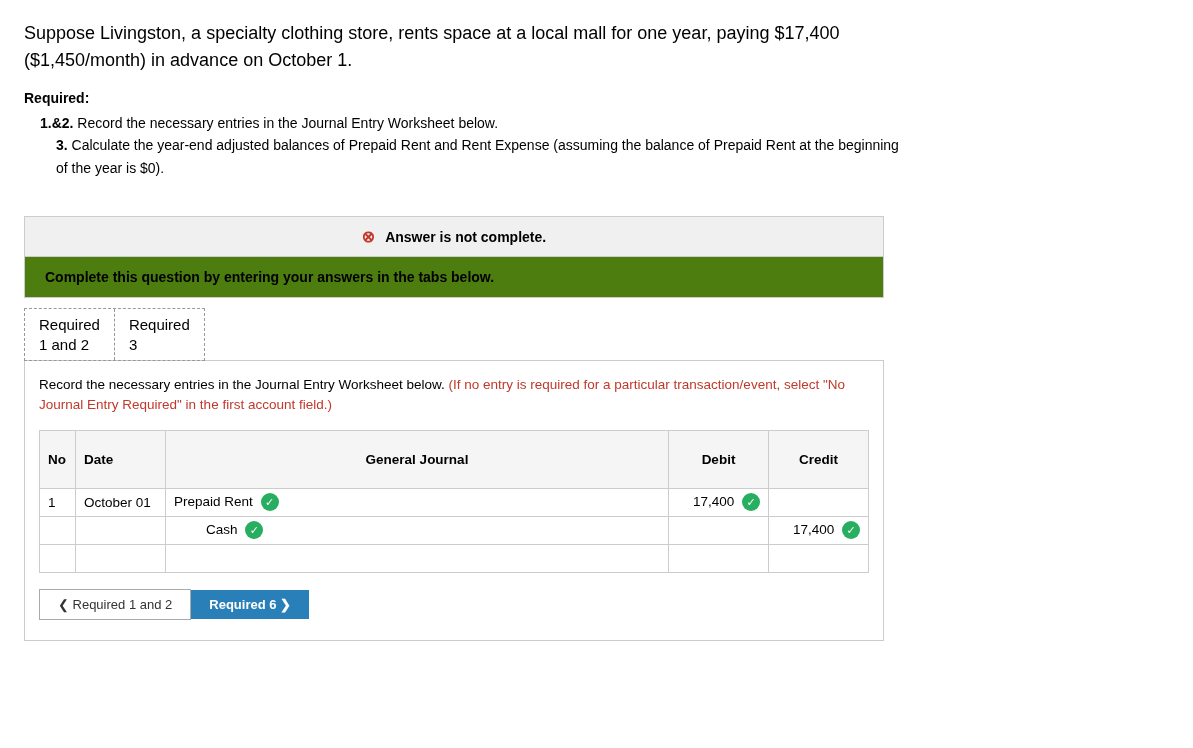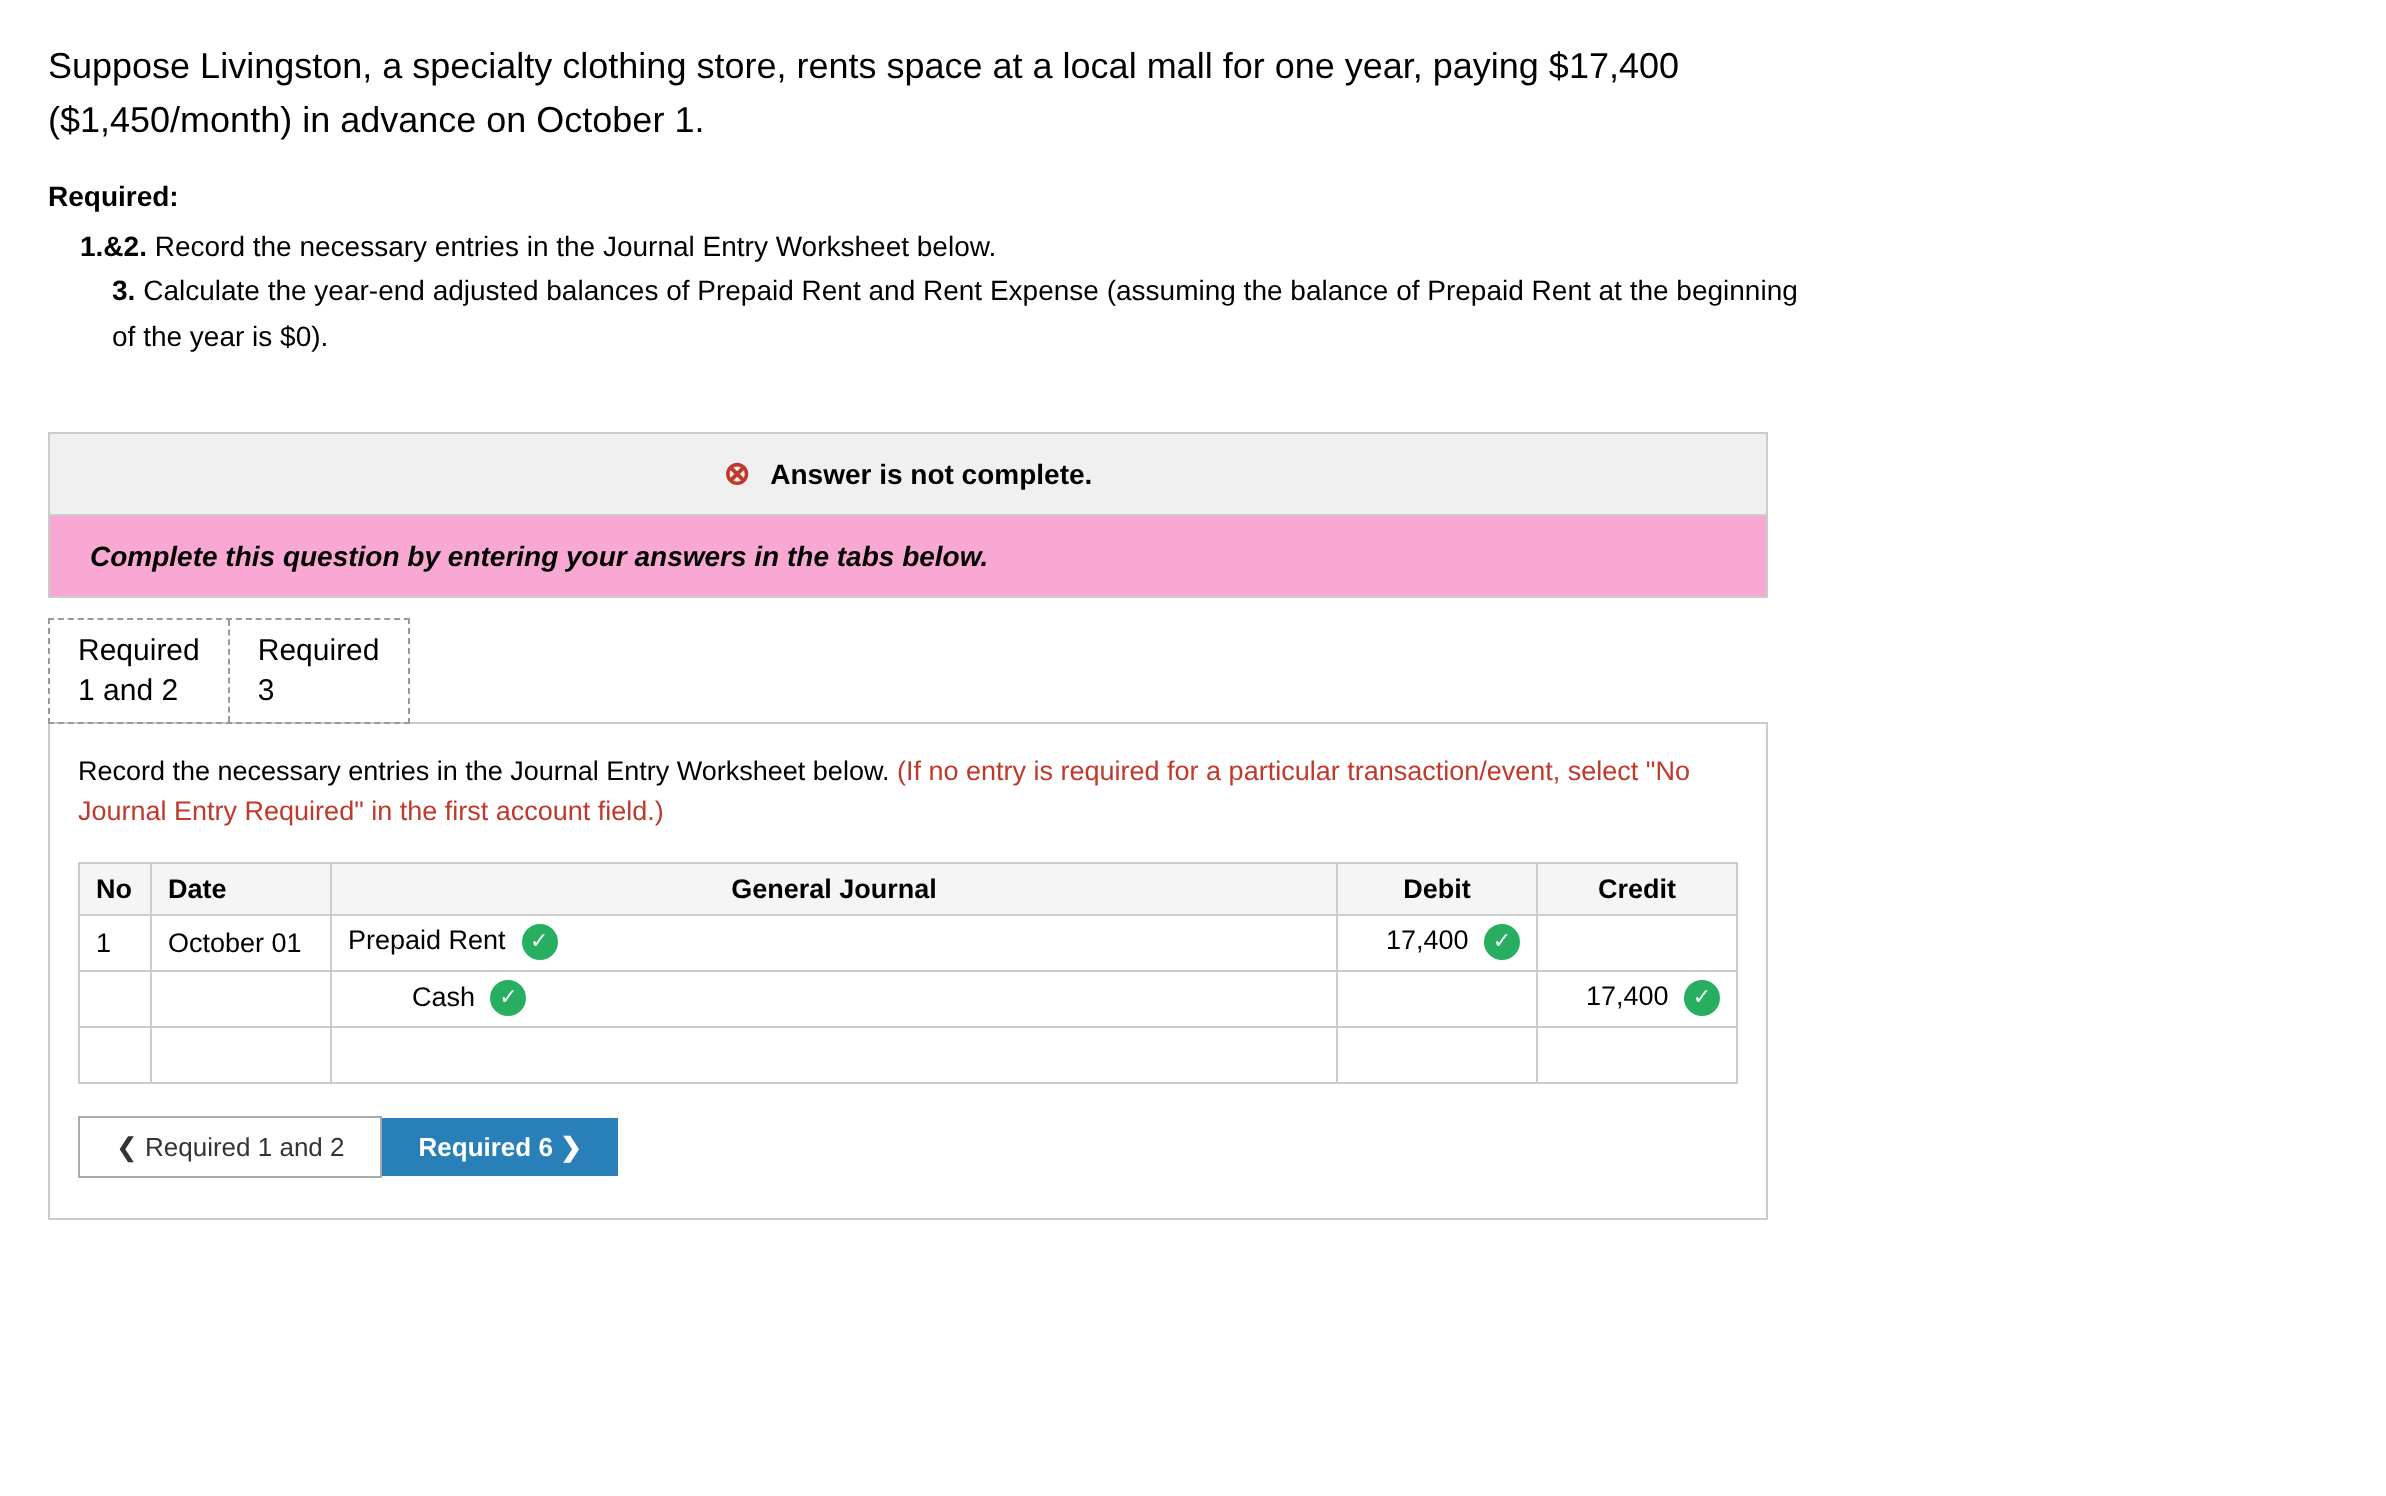--- a/index.html
+++ b/index.html
@@ -49,27 +49,26 @@
       color: #c0392b;
       font-size: 16px;
       margin-right: 6px;
     }
     .answer-banner span {
       font-weight: bold;
       font-size: 14px;
     }
 
     .complete-banner {
-      background: #f9a8d4;
+      background: #4d7c0f;
       border: 1px solid #ccc;
       border-top: none;
       padding: 12px 20px;
       max-width: 860px;
       margin-bottom: 10px;
-      font-style: italic;
     }
     .complete-banner p {
       font-weight: bold;
       font-size: 14px;
     }
 
     .tabs-container {
       max-width: 860px;
       border: 1px dashed #999;
       display: inline-flex;
@@ -122,21 +121,21 @@
     }
 
     table {
       width: 100%;
       border-collapse: collapse;
       font-size: 13.5px;
     }
     thead tr th {
       background: #f5f5f5;
       border: 1px solid #ccc;
-      padding: 5px 8px;
+      padding: 21px 8px;
       font-weight: bold;
       text-align: left;
     }
     thead tr th.center { text-align: center; }
     tbody tr td {
       border: 1px solid #ccc;
       padding: 4px 8px;
       vertical-align: middle;
       height: 28px;
     }

